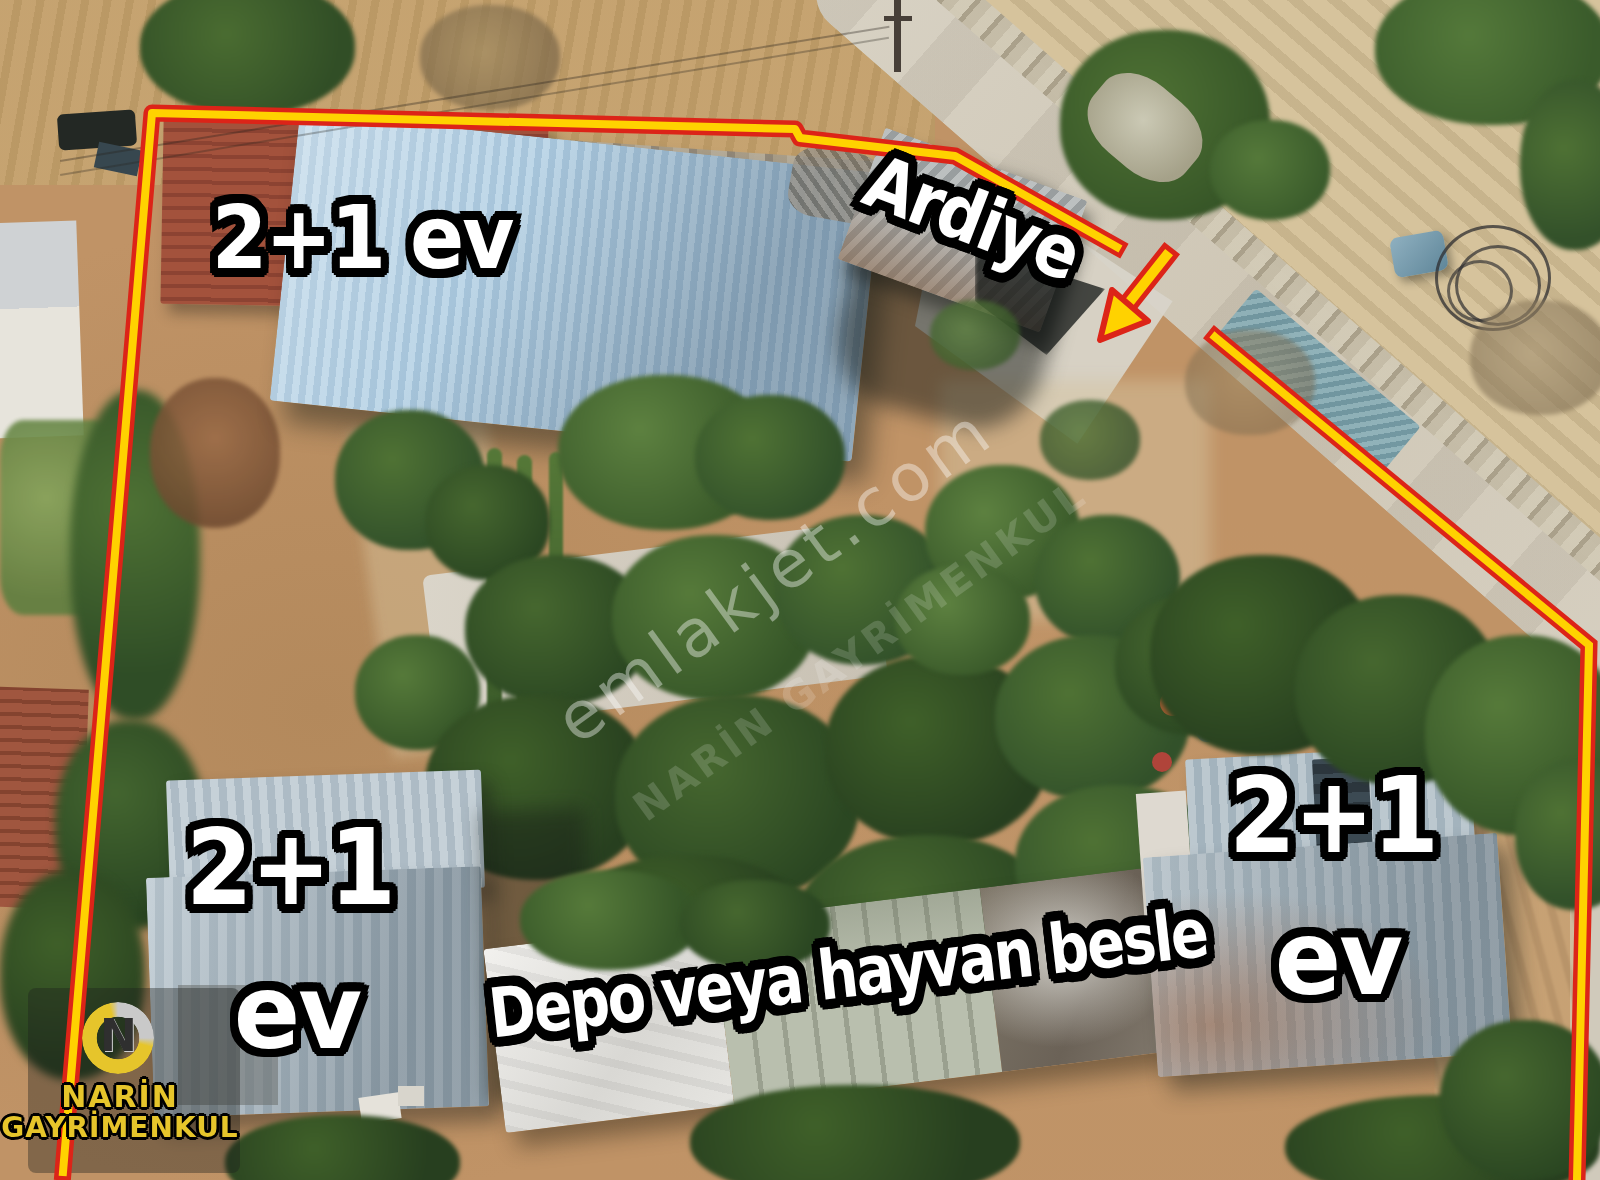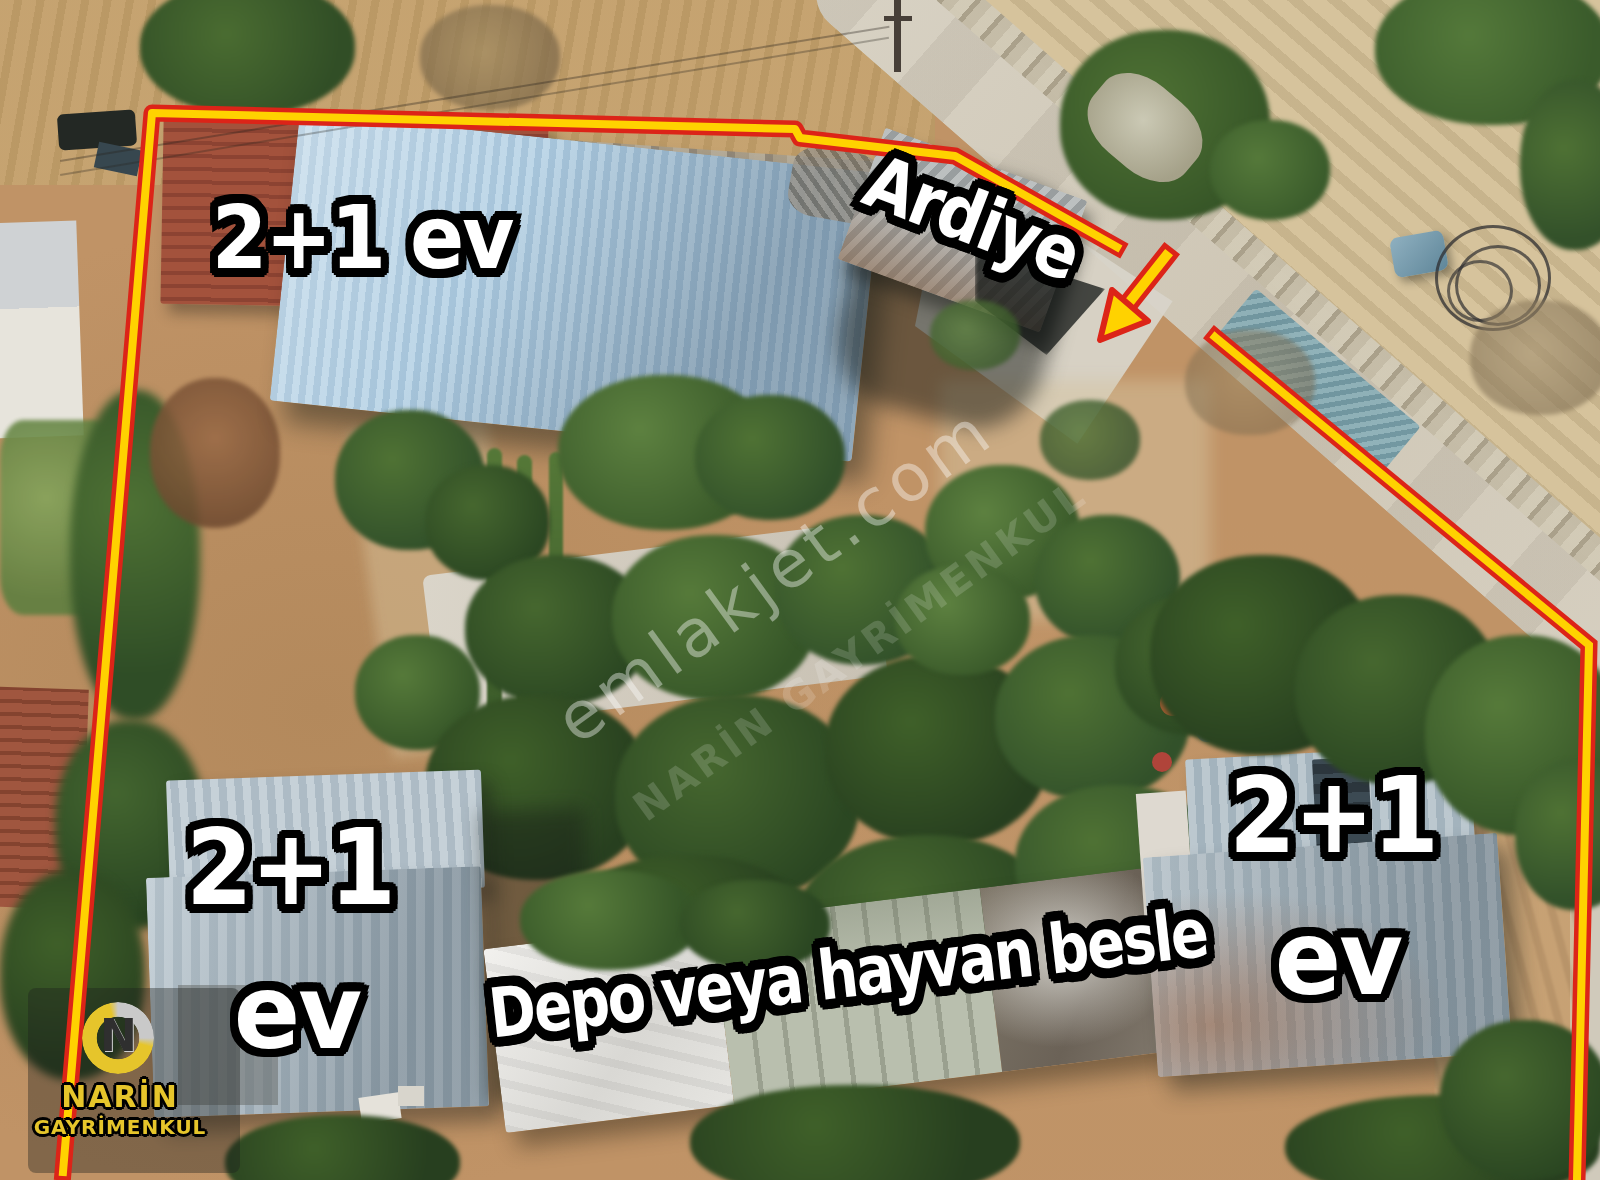--- a/index.html
+++ b/index.html
@@ -179,15 +179,15 @@
     <span class="bk">ev</span><span class="ft">ev</span>
   </div>
   <div class="lab" style="left:848px;top:973px;font-size:56px;transform:translate(-50%,-50%) rotate(-6.5deg) scaleY(1.22);">
     <span class="bk">Depo veya hayvan besle</span><span class="ft">Depo veya hayvan besle</span>
   </div>
 
   <div class="s" style="left:28px;top:988px;width:212px;height:185px;background:rgba(30,32,28,.38);border-radius:8px;z-index:45;"></div>
   <div class="ring" style="left:82px;top:1002px;width:72px;height:72px;"></div>
   <div class="s" style="left:100px;top:1010px;z-index:63;font-size:44px;font-weight:800;color:#2f2f2f;text-shadow:1px 1px 0 #cfcfcf;">N</div>
   <div class="logo-t" style="left:120px;top:1096px;transform:translate(-50%,-50%);font-size:30px;letter-spacing:2px;">NARİN</div>
-  <div class="logo-t" style="left:120px;top:1127px;transform:translate(-50%,-50%);font-size:20px;letter-spacing:1px;">GAYRİMENKUL</div>
+  <div class="logo-t" style="left:120px;top:1127px;transform:translate(-50%,-50%);font-size:28px;letter-spacing:1px;">GAYRİMENKUL</div>
 
 </div>
 
 </body></html>

